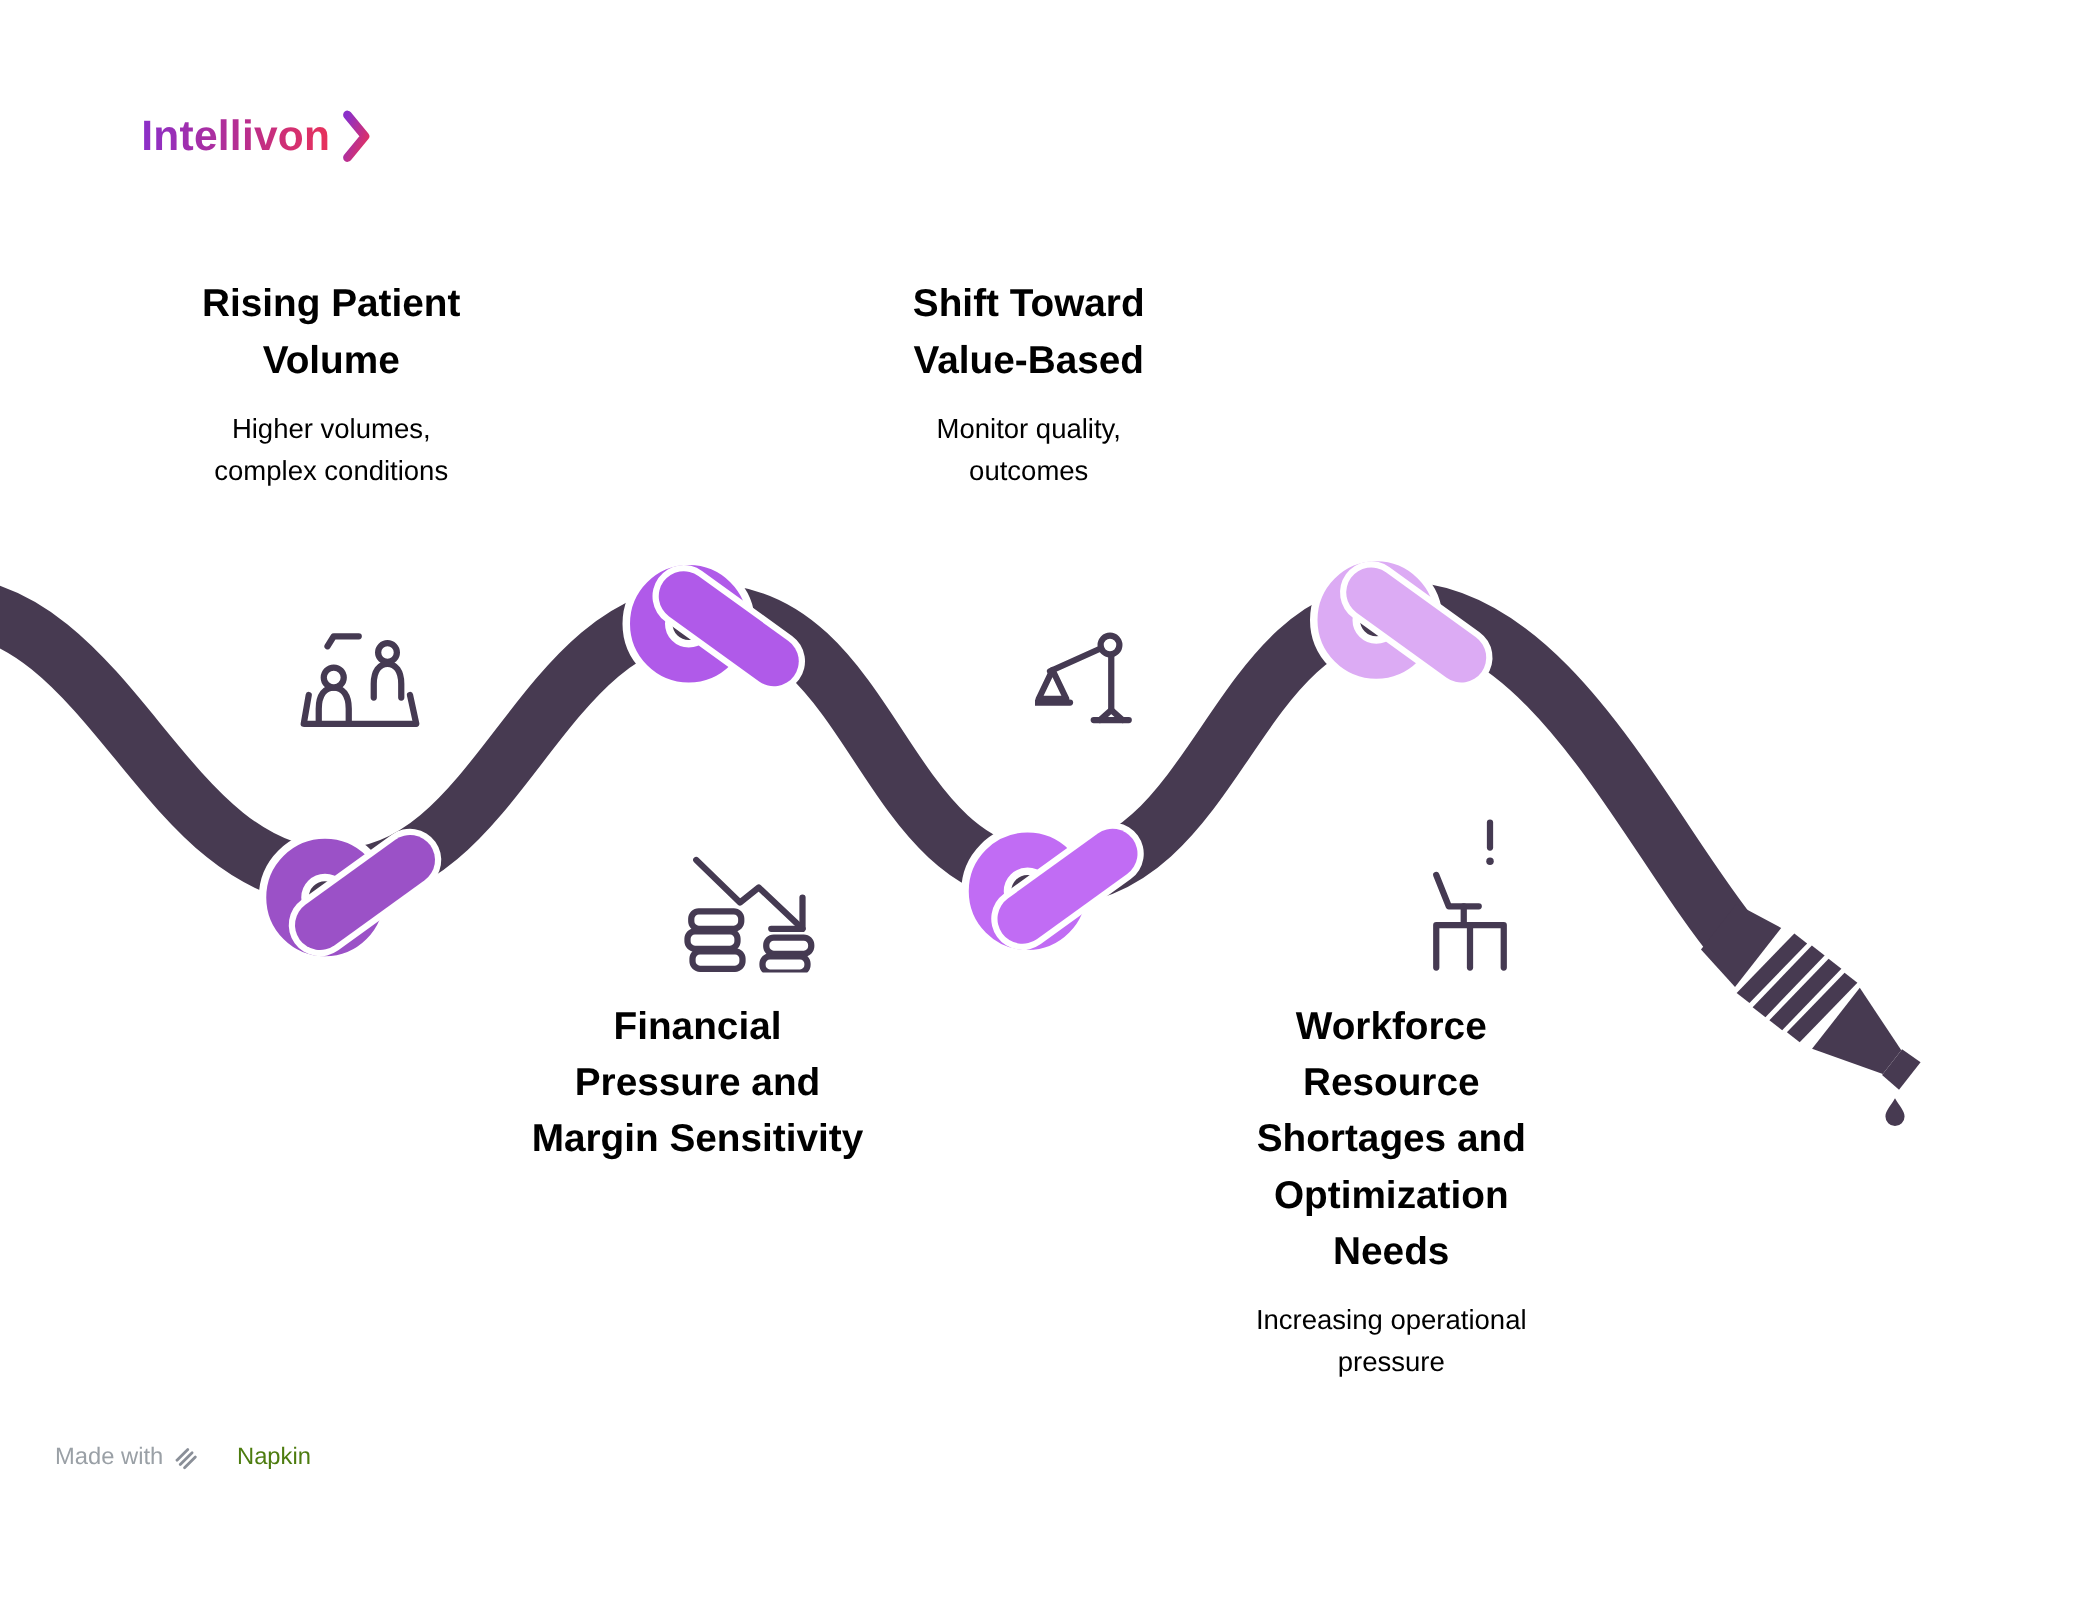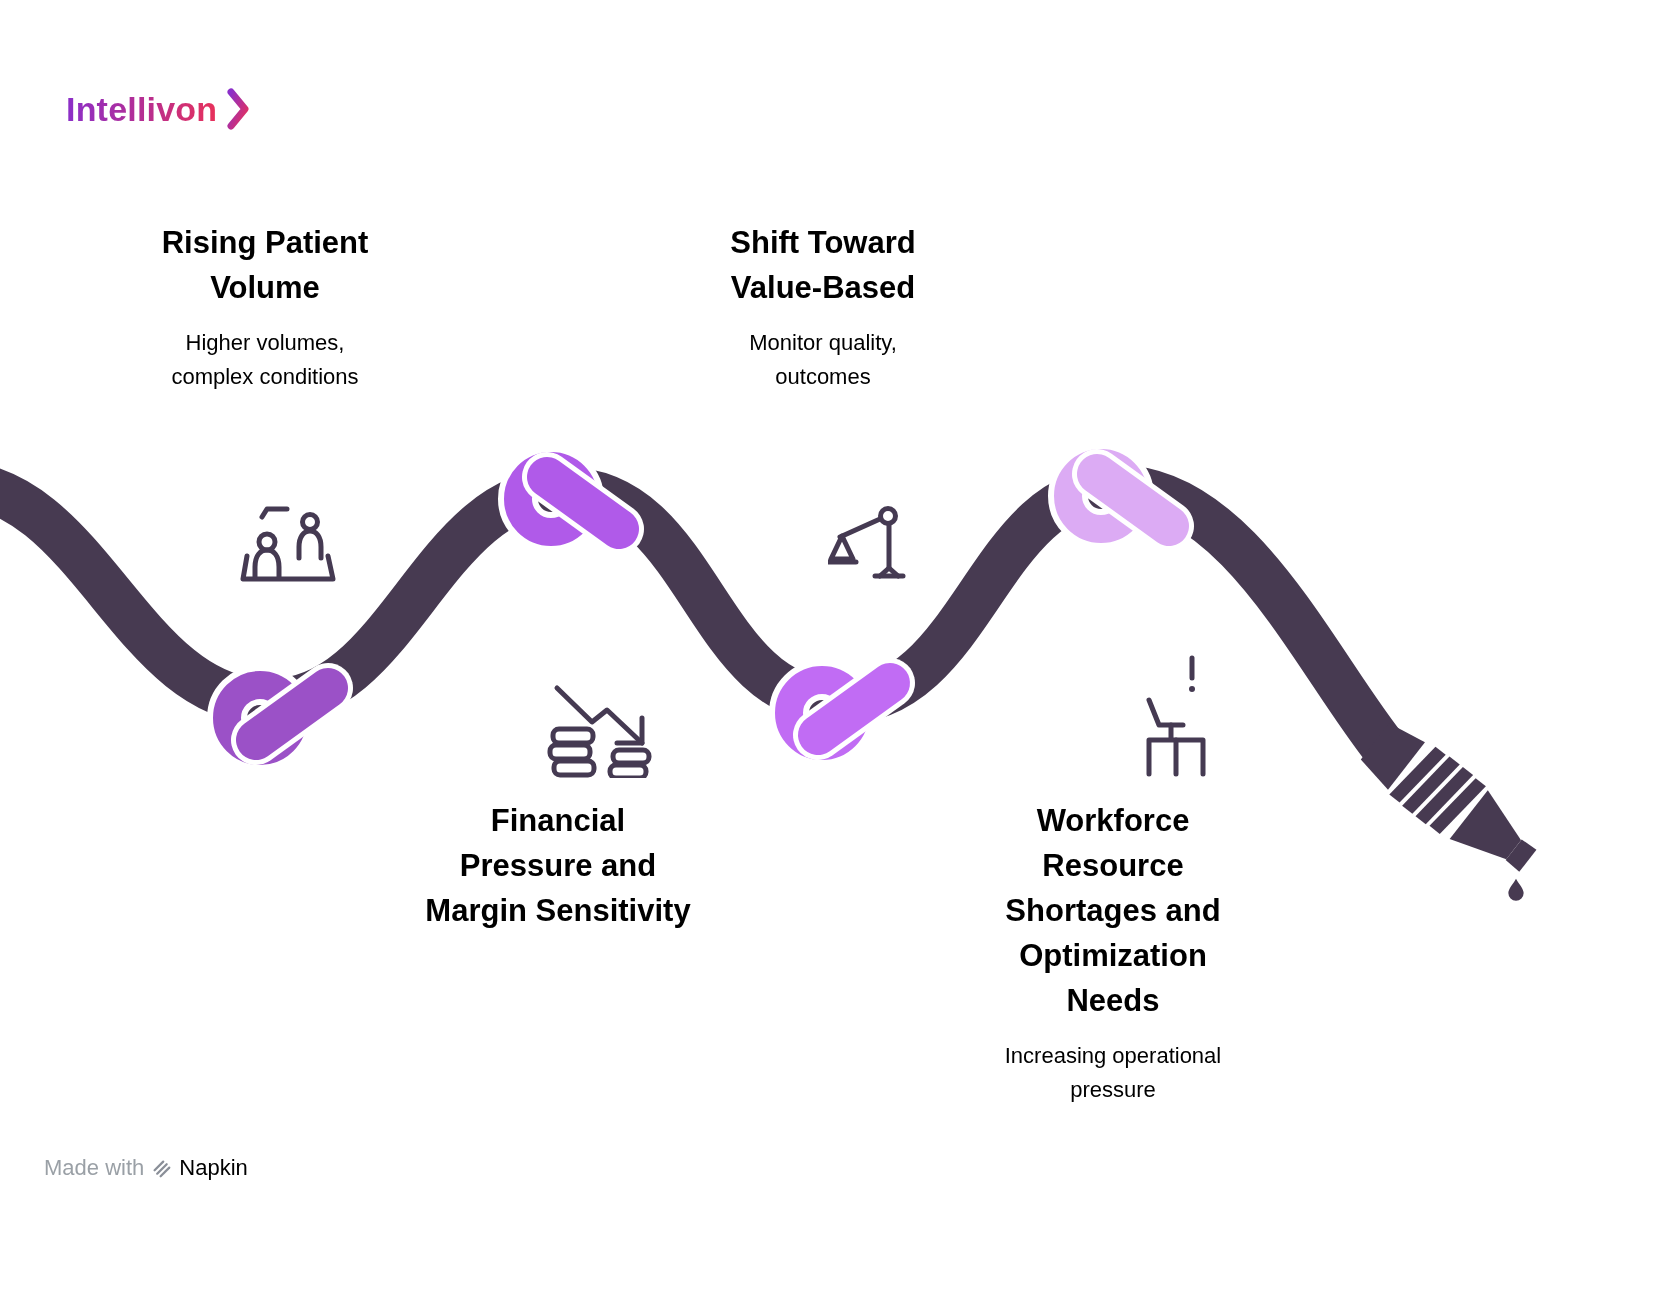--- a/index.html
+++ b/index.html
@@ -3,21 +3,21 @@
 <meta charset="utf-8">
 <style>
   html,body{margin:0;padding:0;background:#ffffff;font-family:"Liberation Sans",sans-serif;}
   .canvas{position:relative;width:1680px;height:1292px;background:#ffffff;overflow:hidden;}
 
   
   .logo{position:absolute;left:66px;top:88px;display:flex;align-items:center;gap:10px;}
   .logo-text{
     font-size:34px;font-weight:700;letter-spacing:.2px;
     background:linear-gradient(90deg,#8b2fc9 0%,#b92e8e 55%,#e8315a 100%);
-    -webkit-background-clip:text;background-clip:text;color:transparent;
+    -webkit-background-clip:text;background-clip:text;color:transparent;margin-left:47px;
   }
   .logo-chevron svg{display:block;}
 
   
   .step{position:absolute;width:360px;text-align:center;color:#000000;}
   .step-title{font-size:31px;font-weight:700;line-height:45px;}
   .step-sub{margin-top:16px;font-size:22px;line-height:34px;font-weight:400;}
   .pos-1{left:85px;top:220px;}
   .pos-3{left:643px;top:220px;}
   .pos-2{left:378px;top:798px;}
@@ -28,22 +28,22 @@
 
   
   .icon-abs{position:absolute;}
   .i-patients{left:237px;top:495px;}
   .i-coins{left:545px;top:678px;}
   .i-scale{left:828px;top:496px;}
   .i-desk{left:1105px;top:648px;}
 
   
   .footer{position:absolute;left:44px;top:1155px;display:flex;align-items:center;gap:8px;
-          font-size:22px;color:#9aa0a6;}
-  .footer .napkin{color:#000000;}
+          font-size:19px;color:#9aa0a6;}
+  .footer .napkin{color:#4d7c0f;margin-left:24px;}
 </style>
 </head>
 <body>
 
 <div class="canvas">
 
   <div class="logo">
     <span class="logo-text">Intellivon</span>
     <span class="logo-chevron">
       <svg width="22" height="42" viewBox="0 0 22 42">

